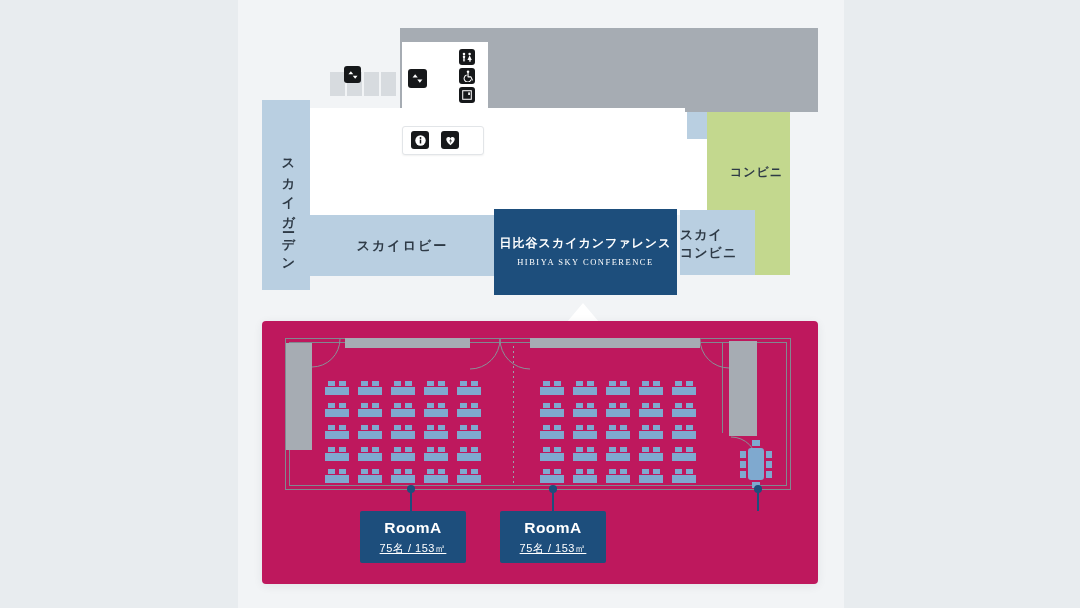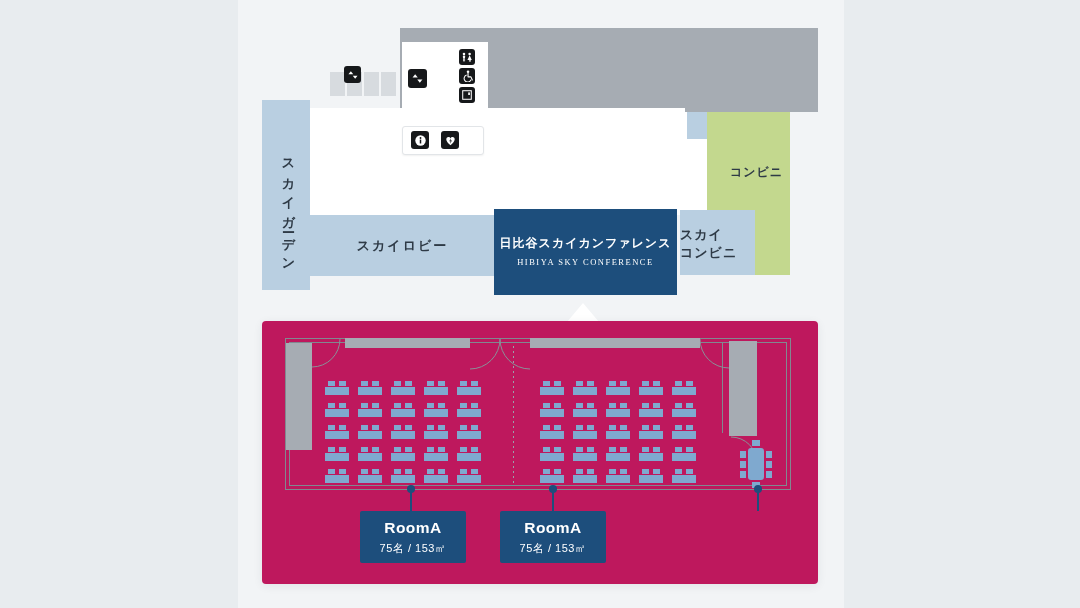--- a/index.html
+++ b/index.html
@@ -26,21 +26,21 @@
   .seat{position:relative;width:24px;height:14px;}
   .seat .ch{position:absolute;top:0;width:7px;height:5px;background:var(--seat_blue,#7fa9cf);}
   .seat .ch1{left:3px;}
   .seat .ch2{left:14px;}
   .seat .tb{position:absolute;left:0;bottom:0;width:24px;height:8px;background:var(--seat_blue,#7fa9cf);}
   .mchair{position:absolute;background:var(--seat_blue,#7fa9cf);}
   .dot{position:absolute;width:8px;height:8px;border-radius:50%;background:var(--navy,#1d4e7c);}
   .leader{position:absolute;width:2px;background:var(--navy,#1d4e7c);}
   .room-label{position:absolute;background:var(--navy,#1d4e7c);color:#fff;text-align:center;border-radius:2px;padding-top:8px;box-sizing:border-box;}
   .room-name{font-size:15.5px;font-weight:bold;letter-spacing:.5px;}
-  .room-spec{font-size:11px;margin-top:4px;letter-spacing:.5px;}
+  .room-spec{font-size:11px;margin-top:4px;letter-spacing:.5px;text-decoration:underline;}
   .info-pill{position:absolute;background:#fff;border:1px solid #e2e5e8;border-radius:3px;box-shadow:0 1px 2px rgba(0,0,0,.06);}
 </style>
 </head>
 <body>
 
 <div class="stage">
 
   <div class="panel" style="left:238px;width:606px;"></div>
 
   <div class="abs" style="left:238px;top:0;width:606px;height:300px;">

